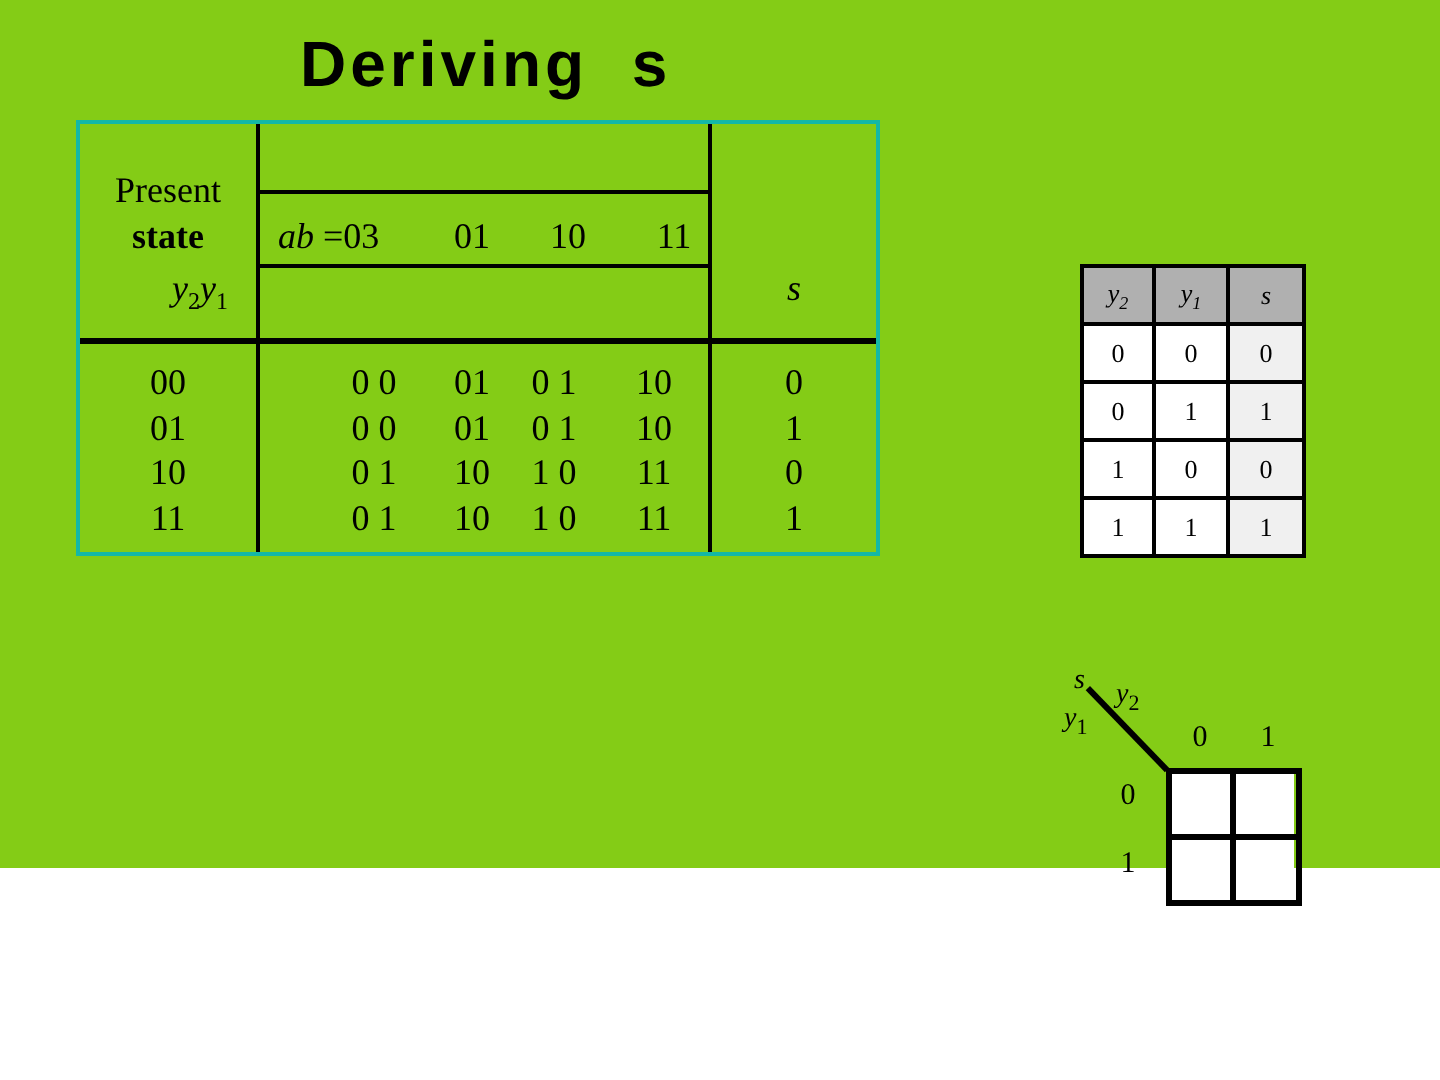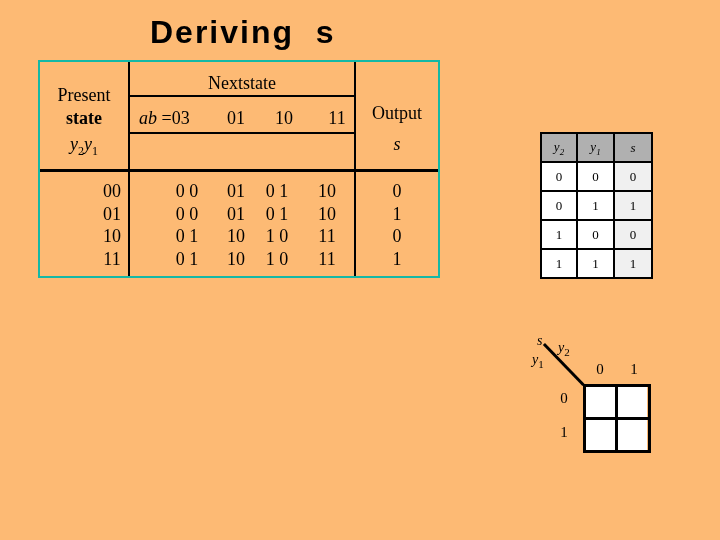--- a/index.html
+++ b/index.html
@@ -1,21 +1,21 @@
 <!DOCTYPE html>
 <html><head>
 <meta charset="utf-8">
 <style>
   html, body { margin:0; padding:0; }
   body {
     width:720px; height:540px; background:#ffffff;
     font-family:"Liberation Serif", serif; color:#000;
     position:relative; overflow:hidden;
   }
-  .slide { position:absolute; left:0; top:0; width:720px; height:540px; background:#fdba74; }
+  .slide { position:absolute; left:0; top:0; width:720px; height:434px; background:#84cc16; }
 
   
   .title {
     position:absolute; left:150px; top:14px;
     font-family:"Liberation Sans", sans-serif;
     font-weight:bold; font-size:32px; letter-spacing:2px;
     white-space:pre; color:#000;
   }
 
   
@@ -27,34 +27,34 @@
   .state-table .v1 { left:88px; }
   .state-table .v2 { left:314px; }
   .state-table .hline { position:absolute; left:88px; width:228px; height:2px; background:#000; }
   .state-table .hl1 { top:33px; }
   .state-table .hl2 { top:70px; }
   .state-table .hsep { position:absolute; left:0; top:107px; width:100%; height:3px; background:#000; }
 
   .cell { position:absolute; text-align:center; line-height:22px; height:22px; }
   .present-l1 { left:0; width:88px; top:22px; }
   .present-l2 { left:0; width:88px; top:45px;font-weight:bold; }
-  .present-l3 { left:0; width:88px; top:71px; }
+  .present-l3 { left:16px; width:88px; top:71px; }
   .next-hdr   { left:88px; width:228px; top:10px; }
   .ab-label   { left:99px; top:45px; text-align:left; white-space:pre; }
   .abc1 { left:174px; width:44px; top:45px; }
   .abc2 { left:222px; width:44px; top:45px; }
   .abc3 { left:275px; width:44px; top:45px; }
   .Yvars { left:88px; width:228px; top:80px; }
   .out-hdr { left:316px; width:82px; top:40px; }
   .out-s   { left:316px; width:82px; top:71px; font-style:italic; }
 
   .brow { position:absolute; left:0; width:100%; height:23px; line-height:23px; }
   .br1 { top:118px; } .br2 { top:141px; } .br3 { top:163px; } .br4 { top:186px; }
   .brow span { position:absolute; text-align:center; white-space:pre; }
-  .bp { left:0; width:88px;padding-left:28px; }
+  .bp { left:0; width:88px; }
   .n1 { left:117px; width:60px; }
   .n2 { left:174px; width:44px; }
   .n3 { left:215px; width:44px; }
   .n4 { left:265px; width:44px; }
   .bo { left:316px; width:82px; }
 
   i { font-style:italic; }
   .state-table sub { font-size:12px; }
   .Ygap { margin-left:4px; }
 
@@ -111,29 +111,27 @@
     <div class="vdiv v1"></div>
     <div class="vdiv v2"></div>
     <div class="hline hl1"></div>
     <div class="hline hl2"></div>
     <div class="hsep"></div>
 
     <div class="cell present-l1">Present</div>
     <div class="cell present-l2">state</div>
     <div class="cell present-l3"><i>y</i><sub>2</sub><i>y</i><sub>1</sub></div>
 
-    <div class="cell next-hdr">Nextstate</div>
 
     <div class="cell ab-label"><i>ab</i><span> =03</span></div>
     <div class="cell abc1">01</div>
     <div class="cell abc2">10</div>
     <div class="cell abc3">11</div>
 
 
-    <div class="cell out-hdr">Output</div>
     <div class="cell out-s">s</div>
 
     <div class="brow br1">
       <span class="bp">00</span>
       <span class="n1">0 0</span>
       <span class="n2">01</span>
       <span class="n3">0 1</span>
       <span class="n4">10</span>
       <span class="bo">0</span>
     </div>

